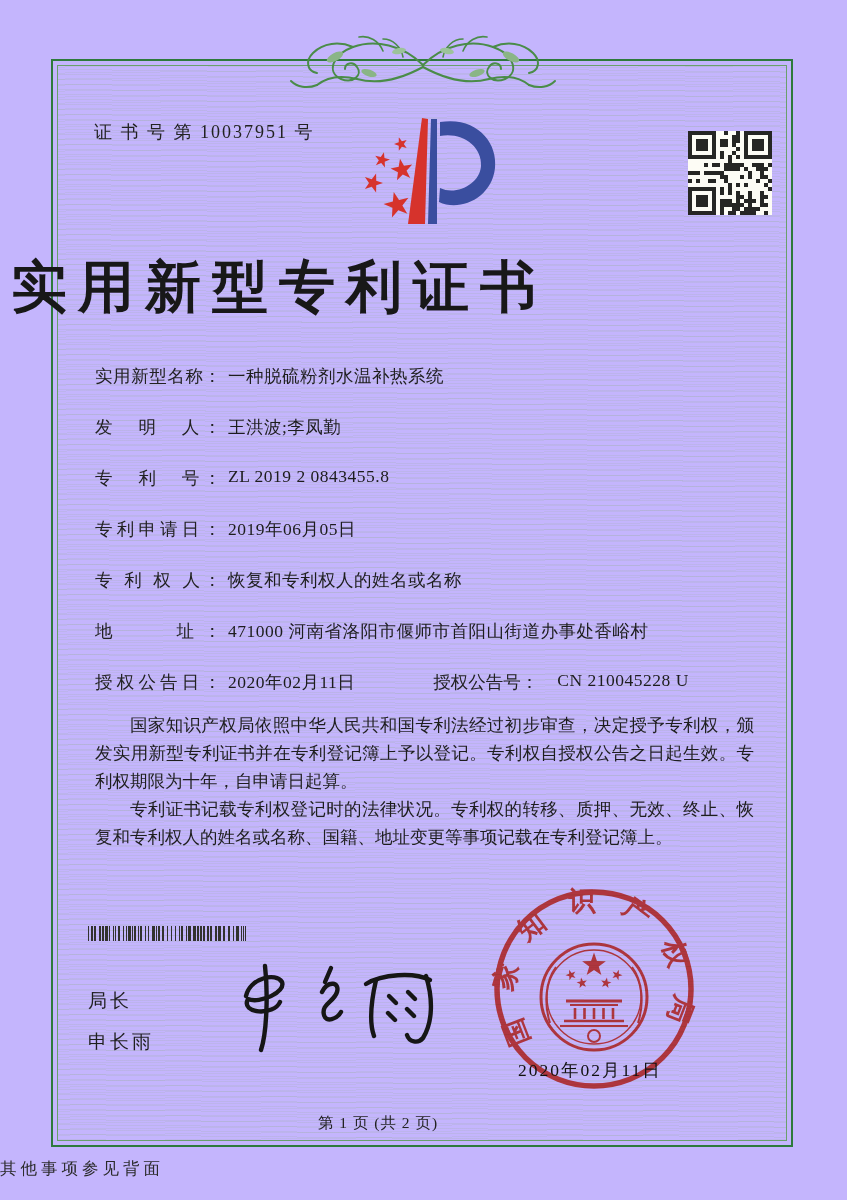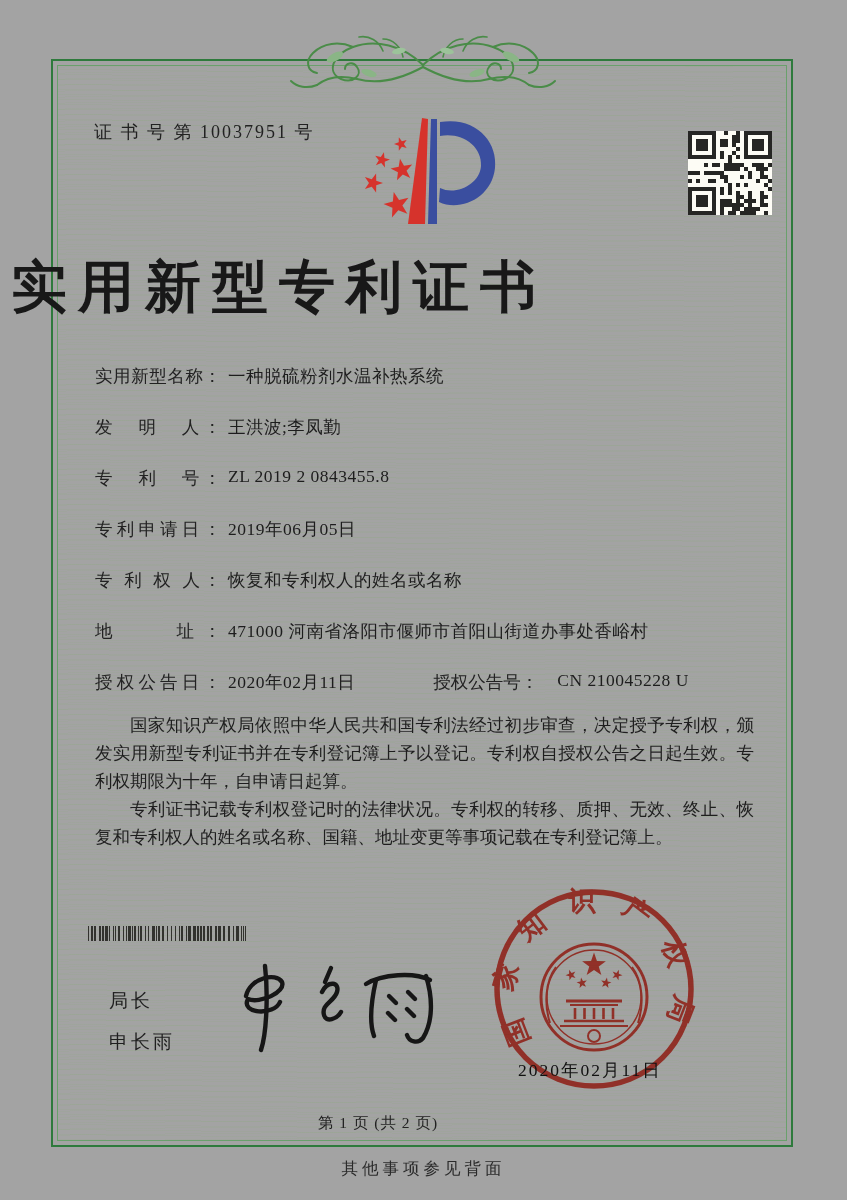--- a/index.html
+++ b/index.html
@@ -1,19 +1,19 @@
 <!DOCTYPE html>
 <html><head>
 <meta charset="utf-8">
 <style>
   * { margin:0; padding:0; box-sizing:border-box; }
   body { font-family:"Liberation Serif","DejaVu Serif",serif; }
   .page {
     position:relative; width:847px; height:1200px;
-    background:#a3a3a3; overflow:hidden; color:#1f1f1f;
+    background:#c4b5fd; overflow:hidden; color:#1f1f1f;
   }
   
   .frame-outer {
     position:absolute; left:51px; top:59px; width:742px; height:1088px;
     border:2.5px solid #2e7a3c; pointer-events:none;
   }
   .frame-inner {
     position:absolute; left:57px; top:65px; width:730px; height:1076px;
     border:1px solid #6aa06c; pointer-events:none;
   }
@@ -44,34 +44,34 @@
   }
   .f-value { margin-left:7px; letter-spacing:0.5px; color:#1d1d1d; white-space:nowrap; }
   .col2 { margin-left:78px; display:flex;gap:12px; }
   .f-label2 { color:#222; }
   .body-text {
     position:absolute; left:95px; top:711px; width:659px;
     font-size:17.5px; line-height:1.6; text-align:justify; color:#1e1e1e;
   }
   .body-text p { text-indent:2em; }
   .barcode { position:absolute; left:88px; top:926px; }
-  .director { position:absolute; left:109px; top:988px; font-size:19px; letter-spacing:3px; }
+  .director { position:absolute; left:88px; top:988px; font-size:19px; letter-spacing:3px; }
   .director div { margin-bottom:15px; }
   .signature { position:absolute; left:218px; top:952px; }
   .seal { position:absolute; left:487px; top:882px; mix-blend-mode:multiply; opacity:0.92; }
   .seal-date {
     position:absolute; left:518px; top:1058px; font-size:17.5px;
     letter-spacing:2px; color:#111; z-index:5;
   }
   .page-no {
     position:absolute; left:0; top:1113px; width:756px; text-align:center;
     font-size:15.5px; letter-spacing:1px; color:#222;
   }
   .back-note {
-    position:absolute; left:0; top:1158px; width:847px; text-align:center;
+    position:absolute; left:0; top:1158px; width:847px; text-align:left;
     font-size:16.5px; letter-spacing:4px; color:#2a2a2a;
   }
   .ornament { position:absolute; left:283px; top:27px; z-index:2; }
 </style>
 </head>
 <body>
 
 <div class="page">
 
   <div class="guilloche"></div>

